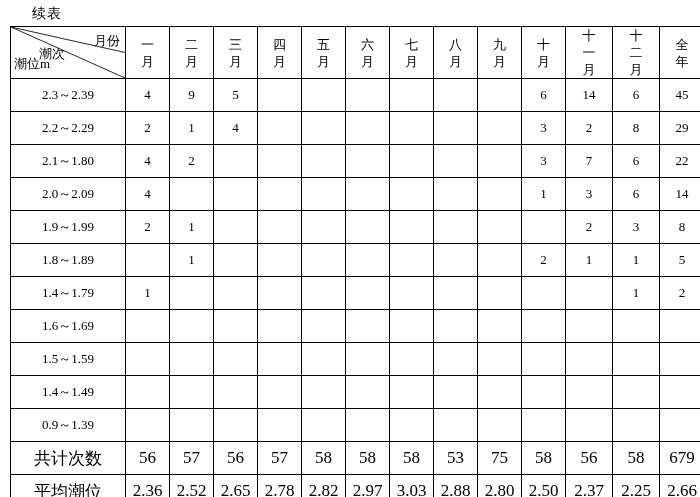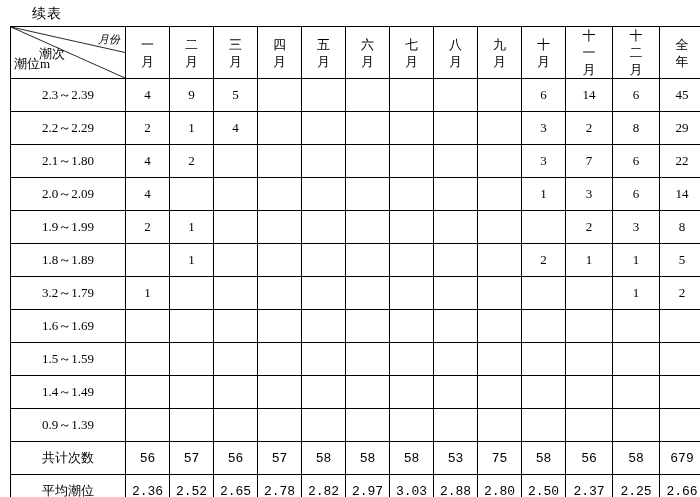--- a/index.html
+++ b/index.html
@@ -53,22 +53,21 @@
   }
   td.corner .diag {
     position: absolute;
     left: 0; top: 0;
     width: 100%; height: 100%;
   }
   td.corner .lbl-month {
     position: absolute;
     right: 5px;
     top: 5px;
-    font-size: 11px;
-    font-style: italic;
+    font-size: 13px;
   }
   td.corner .lbl-tide {
     position: absolute;
     left: 28px;
     top: 18px;
     font-size: 13px;
     font-family: Liberation Mono, monospace;
   }
   td.corner .lbl-level {
     position: absolute;
@@ -89,22 +88,21 @@
     line-height: 17px;
   }
   td.rowlabel {
     font-size: 13px;
     letter-spacing: 0px;
   }
   td.val {
     font-size: 13px;
   }
   tr.summary td {
-    font-size: 13px;
-    font-family: Liberation Mono, monospace;
+    font-size: 17px;
   }
   .colw-label { width: 115px; }
   .colw-m { width: 44px; }
   .colw-m2 { width: 47px; }
   .colw-year { width: 45px; }
 </style>
 </head>
 <body>
 
 <div class="page">
@@ -245,21 +243,21 @@
         <td class="val"></td>
         <td class="val"></td>
         <td class="val"></td>
         <td class="val"></td>
         <td class="val">2</td>
         <td class="val">1</td>
         <td class="val">1</td>
         <td class="val">5</td>
       </tr>
       <tr>
-        <td class="rowlabel">3.2～1.79</td>
+        <td class="rowlabel">1.4～1.79</td>
         <td class="val">1</td>
         <td class="val"></td>
         <td class="val"></td>
         <td class="val"></td>
         <td class="val"></td>
         <td class="val"></td>
         <td class="val"></td>
         <td class="val"></td>
         <td class="val"></td>
         <td class="val"></td>

